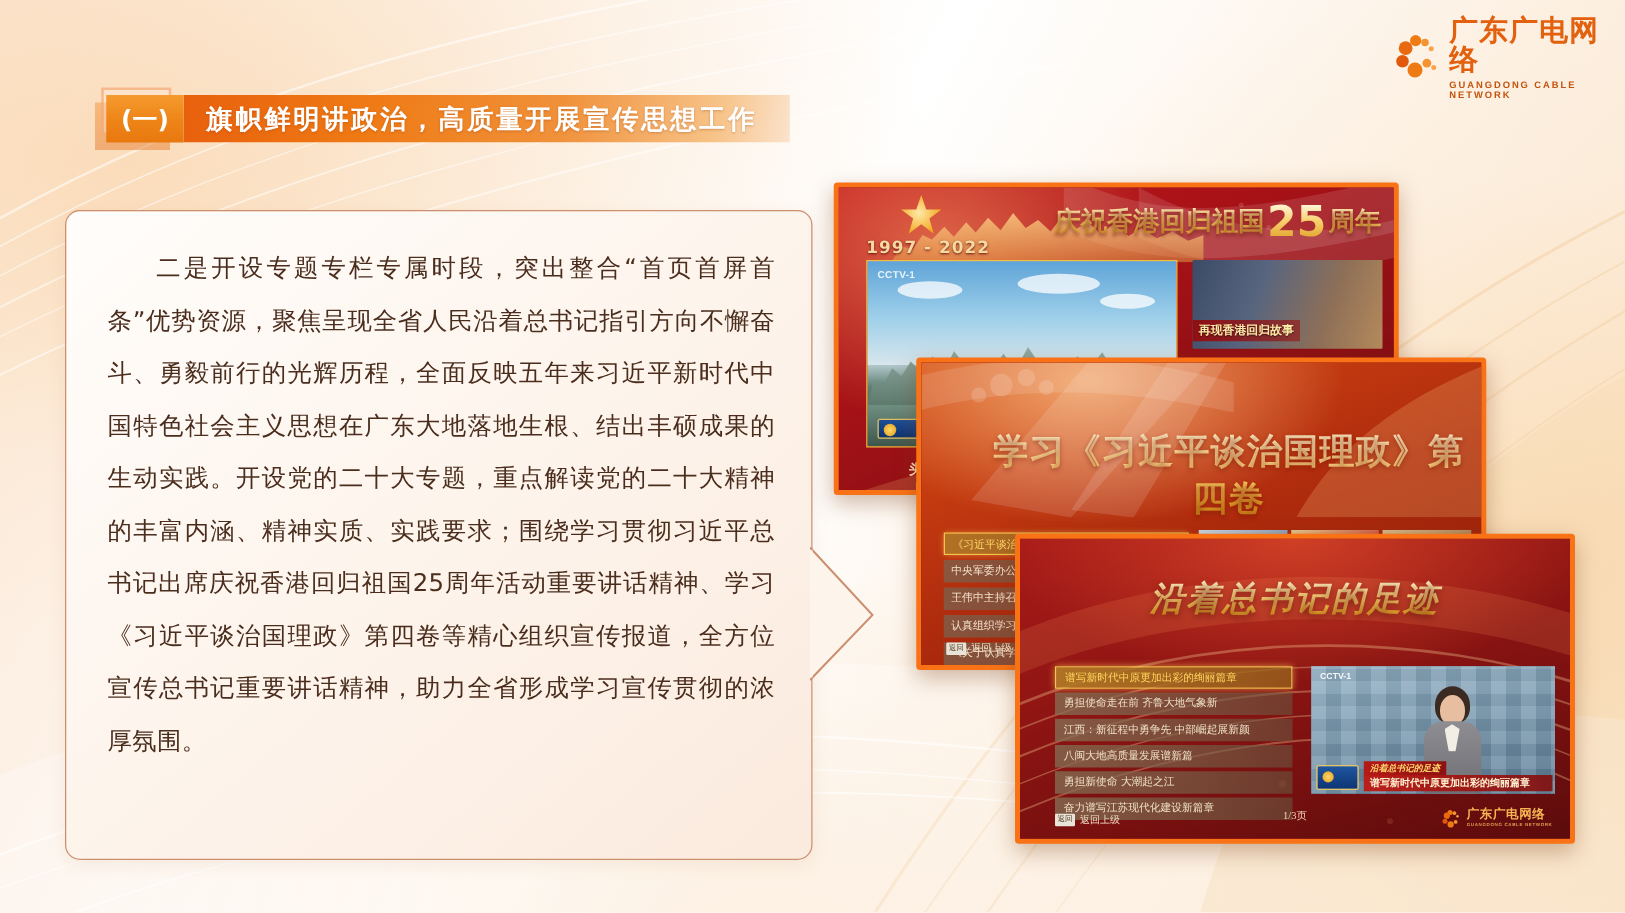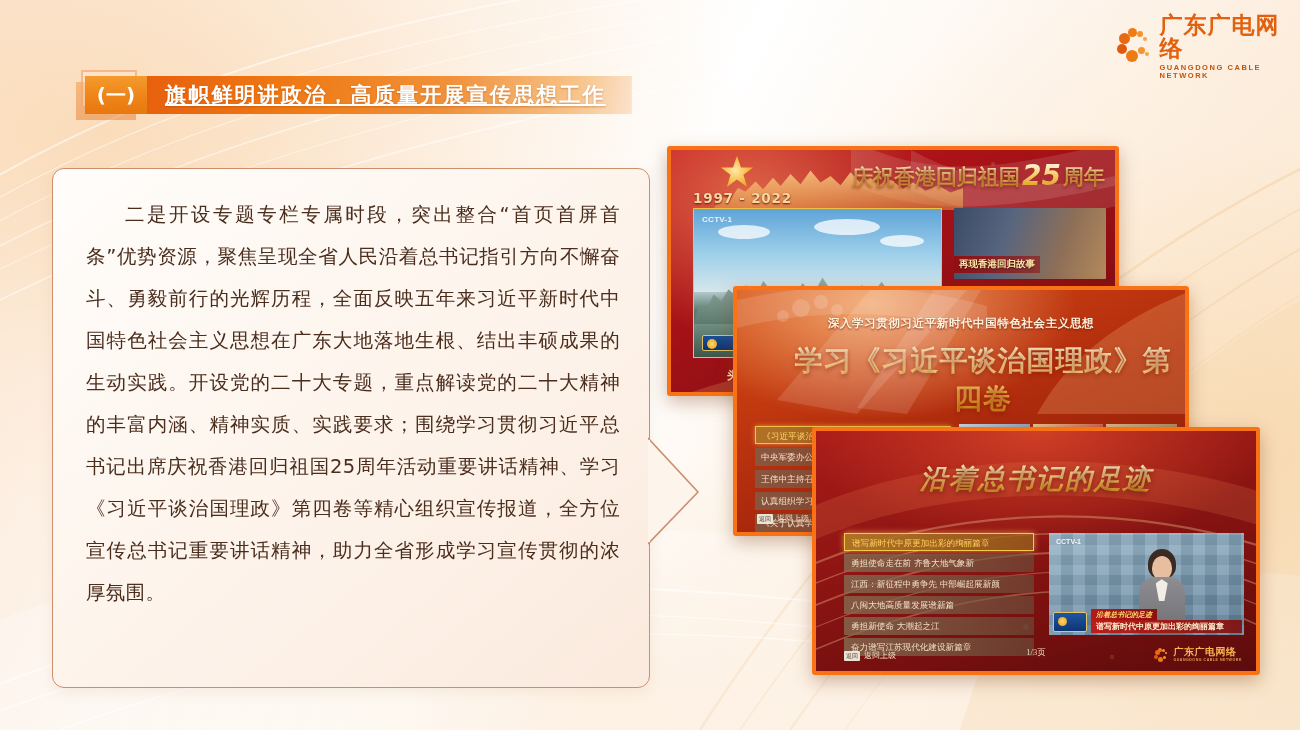--- a/index.html
+++ b/index.html
@@ -57,21 +57,20 @@
     position:relative; z-index:2; padding:0 26px 0 18px;
     background:linear-gradient(100deg,#e8600d 0%,#ef7a14 30%,#f0913a 62%,#f7c48a 88%,#fbe3cd 100%);
     display:flex; align-items:center;
     clip-path:polygon(0 0, 100% 0, 100% 100%, 0 100%);
   }
   .heading-title {
     color:#ffffff; font-size:21px; font-weight:bold; letter-spacing:2.2px;
     font-family:"DejaVu Sans","Liberation Sans",sans-serif;
     text-shadow:0 1px 2px rgba(150,55,0,.35);
     white-space:nowrap;
-    text-decoration:underline;
   }
 
   
   .card {
     position:absolute; left:52px; top:168px; width:598px; height:520px;
   }
   .card-bubble {
     position:absolute; inset:0;
     background:linear-gradient(140deg,#fffdfb 0%,#fdf3ea 55%,#fbeade 100%);
     border:1.6px solid #cb8f6e;
@@ -136,23 +135,23 @@
     display:flex; align-items:flex-start; gap:0px;
     font-family:"DejaVu Sans","Liberation Sans",sans-serif;
   }
   .s1-title .t1, .s1-title .t3 {
     font-size:21px; font-weight:bold;
     background:linear-gradient(180deg,#fff3cf,#f5c863 45%,#e0a128);
     -webkit-background-clip:text; background-clip:text; color:transparent;
     text-shadow:0 2px 3px rgba(100,20,10,.5);
   }
   .s1-title .t2 {
-    font-size:28px; font-weight:bold; line-height:.9; padding:0 2px;
+    font-size:34px; font-weight:bold; line-height:.9; padding:0 2px;
     background:linear-gradient(180deg,#fff8dd,#f8cf6c 45%,#dd9c21);
-    -webkit-background-clip:text; background-clip:text; color:transparent;font-style:italic;
+    -webkit-background-clip:text; background-clip:text; color:transparent;
   }
   .s1-main {
     position:absolute; left:22px; top:58px; width:249px; height:150px;
     border:1.6px solid #f0c040; overflow:hidden;
     background:linear-gradient(180deg,#7fb8e0 0%,#a9d0e8 38%,#cfe1ea 52%,#5f7f74 68%,#42594f 100%);
   }
   .s1-sky { position:absolute; left:0; right:0; top:0; height:56%;
     background:linear-gradient(180deg,#5fa4d8,#9fd0ea 55%,#d7e6ec 100%); }
   .s1-cloud { position:absolute; background:rgba(255,255,255,.75); border-radius:50%; }
   .s1-water { position:absolute; left:0; right:0; bottom:0; height:22%;
@@ -497,21 +496,20 @@
         <path d="M456,0 C380,30 330,70 300,124 L456,124 Z"></path>
       </g>
       <g fill="#ffffff" fill-opacity="0.16">
         <circle cx="64" cy="18" r="9"></circle>
           <circle cx="84" cy="12" r="7"></circle>
         <circle cx="100" cy="20" r="6"></circle>
           <circle cx="46" cy="26" r="6"></circle>
       </g>
     </svg>
   </div>
-  <div class="s2-sub">深入学习贯彻习近平新时代中国特色社会主义思想</div>
   <div class="s2-title">学习《习近平谈治国理政》第四卷</div>
   <div class="s2-list">
     <div class="s2-item sel">《习近平谈治国理政》第四卷中英文版出版发行</div>
     <div class="s2-item">中央军委办公厅印发《通知》要求解放军和武警部...</div>
     <div class="s2-item">王伟中主持召开</div>
     <div class="s2-item">认真组织学习《</div>
     <div class="s2-item">《关于认真学习</div>
     <div class="s2-item">省委常委会召开</div>
   </div>
   <div class="s2-thumbs">

